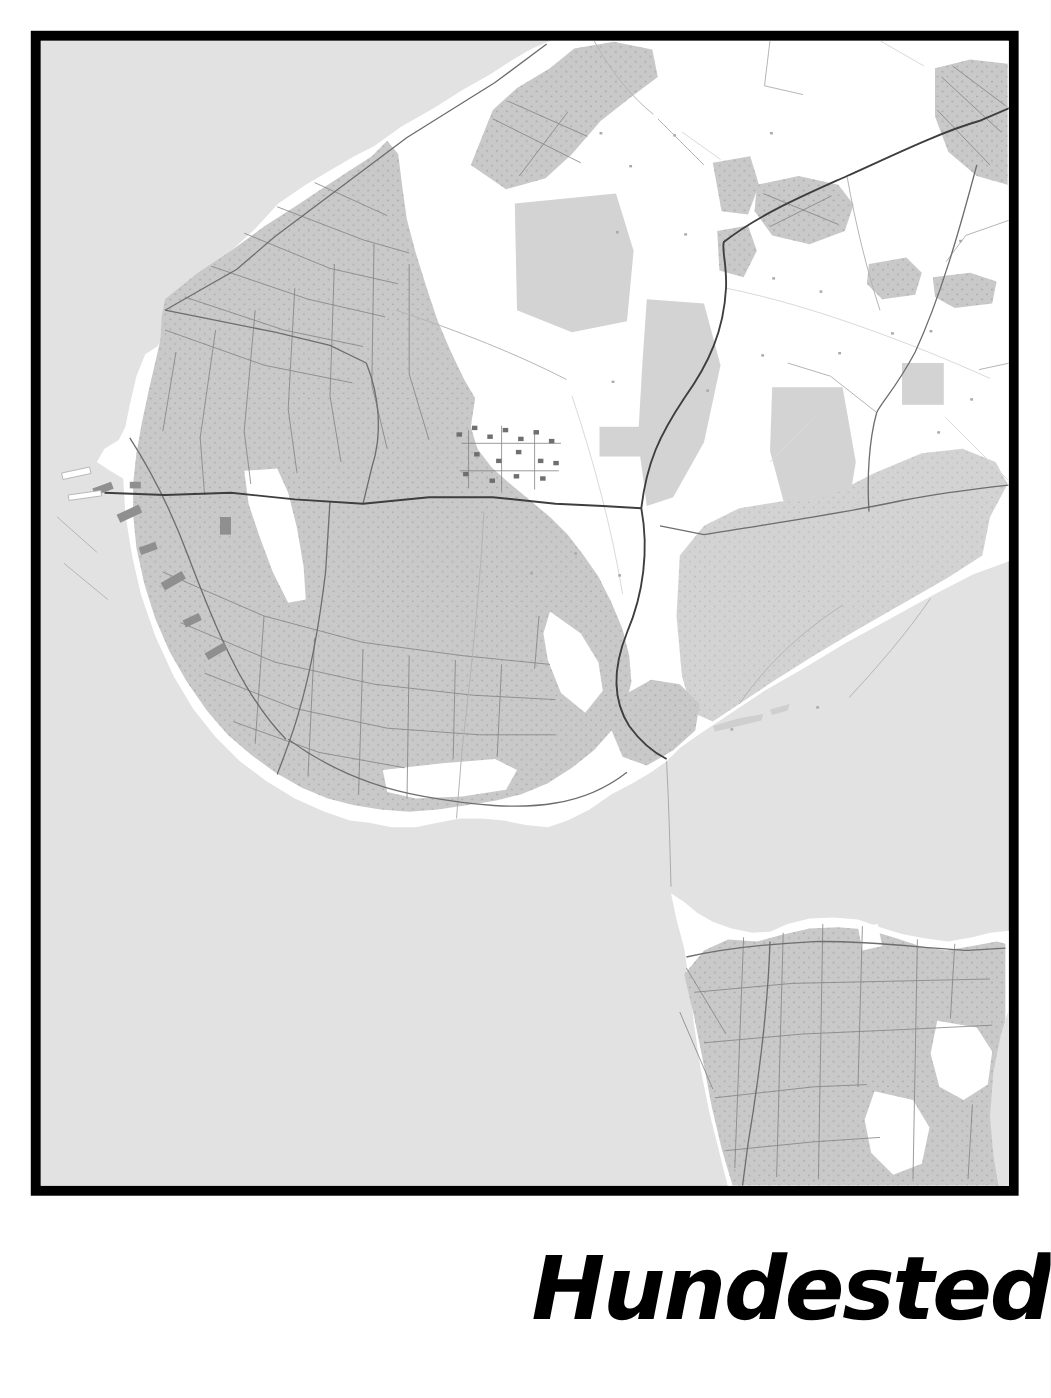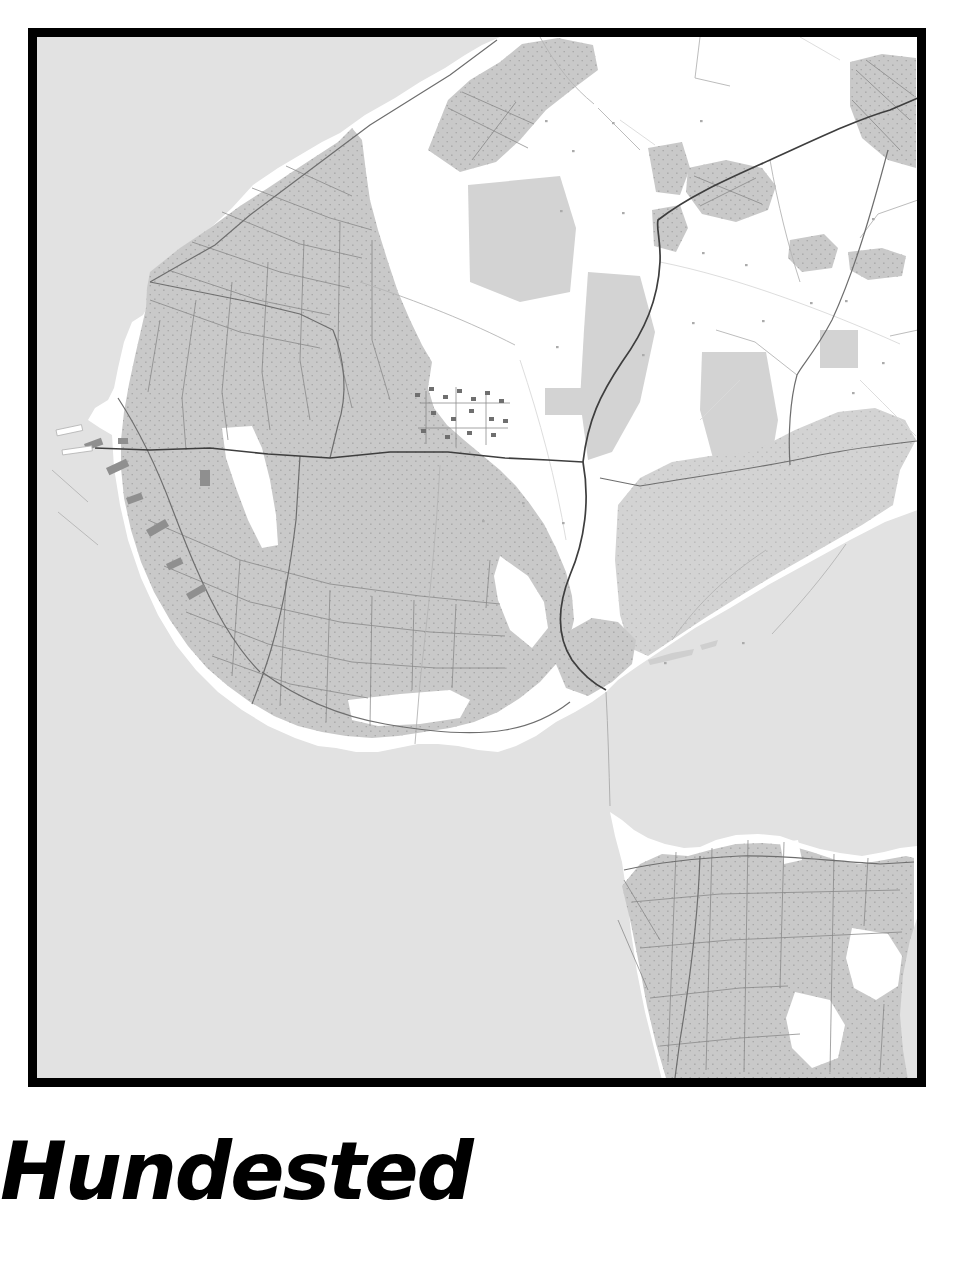--- a/index.html
+++ b/index.html
@@ -12,21 +12,21 @@
     background:var(--c-page_bg,#fff);overflow:hidden;
   }
   .map-frame{
     position:absolute;left:28px;top:28px;width:898px;height:1059px;
     box-sizing:border-box;border:9px solid var(--c-frame,#000);
     background:var(--c-water,#e2e2e2);
   }
   .map-frame svg{display:block;width:100%;height:100%;}
   .poster-title{
     position:absolute;left:0;right:0;top:1132px;margin:0;
-    text-align:left;font-style:italic;font-weight:bold;
+    text-align:right;font-style:italic;font-weight:bold;
     font-size:80px;line-height:1.0;letter-spacing:-2px;
     color:var(--c-title,#000);
     font-family:"DejaVu Sans","Liberation Sans",sans-serif;
   }
 </style>
 </head>
 <body>
 
 <div class="poster">
   <div class="map-frame">

